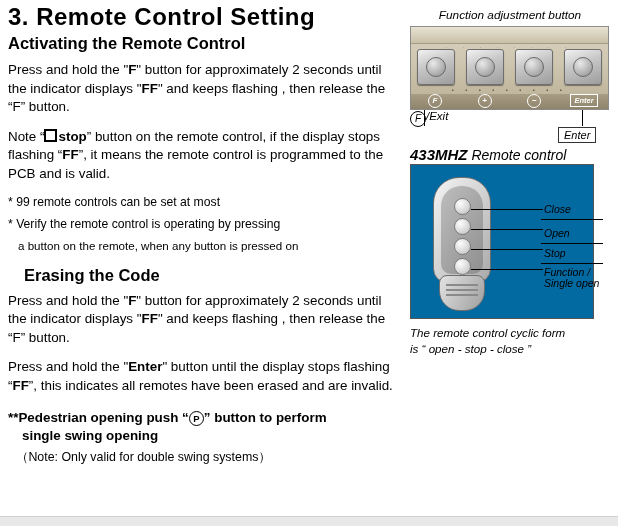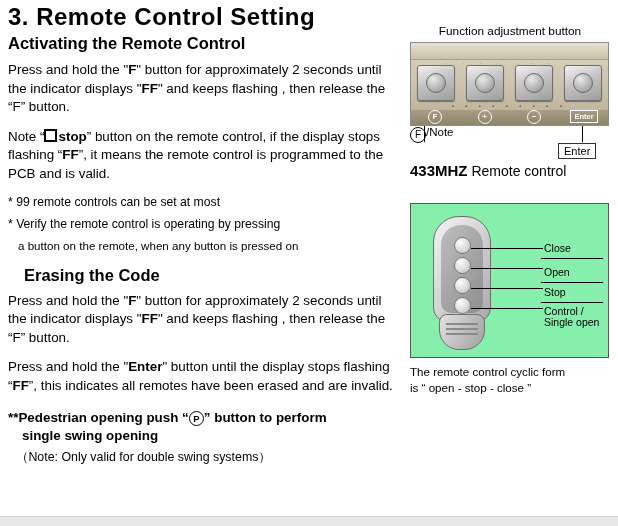--- a/index.html
+++ b/index.html
@@ -98,22 +98,23 @@
     line-height: 13px;
     text-align: center;
     vertical-align: 0px;
     font-weight: bold;
   }
 
   
   .right-col {
     position: absolute;
     left: 410px;
-    top: 24px;
+    top: 8px;
     width: 200px;
+    font-style: italic;
   }
   .fig-caption-top {
     font-size: 11.8px;
     text-align: center;
     margin-bottom: 4px;
   }
 
   
   .pcb-photo {
     position: relative;
@@ -250,25 +251,25 @@
   .h433 {
     font-size: 14px;
   }
   .h433 .big {
     font-weight: bold;
     font-size: 15px;
   }
 
   
   .remote-box {
-    margin-top: 24px;
-    width: 199px;
+    margin-top: 1px;
+    width: 184px;
     height: 155px;
     border: 1px solid #555;
-    background: #86efac;
+    background: #0369a1;
     position: relative;
     box-sizing: border-box;
   }
   .remote-body {
     position: absolute;
     left: 22px;
     top: 12px;
     width: 58px;
     height: 132px;
   }
@@ -399,21 +400,21 @@
         <div class="pcb-lab"><span class="rnd">F</span></div>
         <div class="pcb-lab"><span class="rnd">+</span></div>
         <div class="pcb-lab"><span class="rnd">−</span></div>
         <div class="pcb-lab"><span class="ent">Enter</span></div>
       </div>
     </div>
 
     <div class="callout-row">
       <div class="callout-line" style="left:14px; top:0; height:16px;"></div>
       <div class="callout-line" style="left:172px; top:0; height:16px;"></div>
-      <div class="callout-f"><span class="f-circle">F</span><span>/Note</span></div>
+      <div class="callout-f"><span class="f-circle">F</span><span>/Exit</span></div>
       <div class="callout-box" style="left:148px; top:17px;">Enter</div>
     </div>
 
     <div class="h433"><span class="big">433MHZ</span><span> Remote control</span></div>
 
     <div class="remote-box">
       <div class="remote-body">
         <div class="remote-shell">
           <div class="inner"></div>
           <div class="rbtn b1"></div>
@@ -431,21 +432,21 @@
       <div class="lead" style="left:60px; top:84px; width:72px;"></div>
       <div class="lead" style="left:60px; top:104px; width:72px;"></div>
 
       <div class="rdivider" style="left:130px; top:54px; width:62px;"></div>
       <div class="rdivider" style="left:130px; top:78px; width:62px;"></div>
       <div class="rdivider" style="left:130px; top:98px; width:62px;"></div>
 
       <div class="rlabel" style="left:133px; top:38px;">Close</div>
       <div class="rlabel" style="left:133px; top:62px;">Open</div>
       <div class="rlabel" style="left:133px; top:82px;">Stop</div>
-      <div class="rlabel" style="left:133px; top:101px;">Control /</div>
+      <div class="rlabel" style="left:133px; top:101px;">Function /</div>
       <div class="rlabel" style="left:133px; top:112px;">Single open</div>
     </div>
 
     <div class="fig-caption-bottom">
       <div>The remote control cyclic form</div>
       <div>is “ open - stop - close ”</div>
     </div>
   </div>
 
   <div class="footer-rule"></div>

